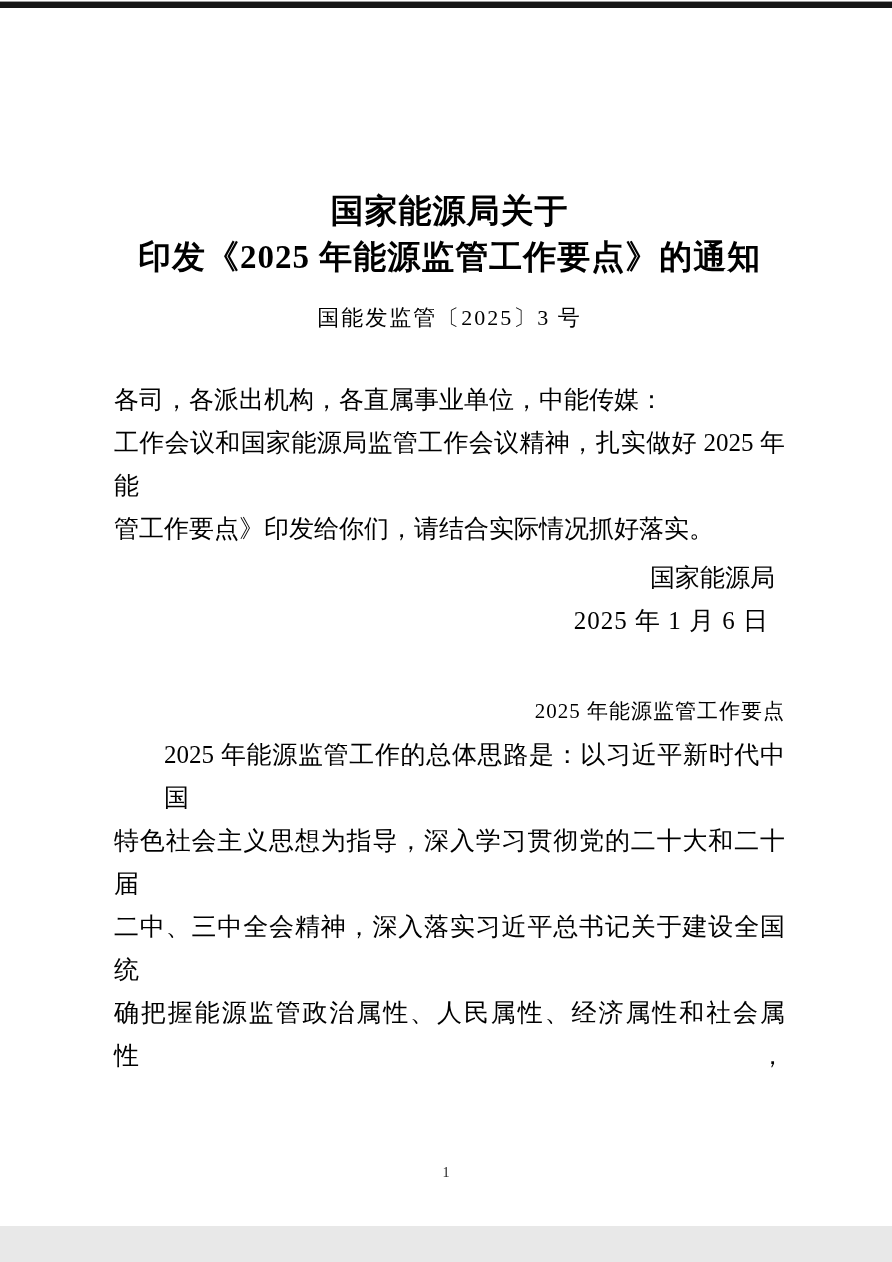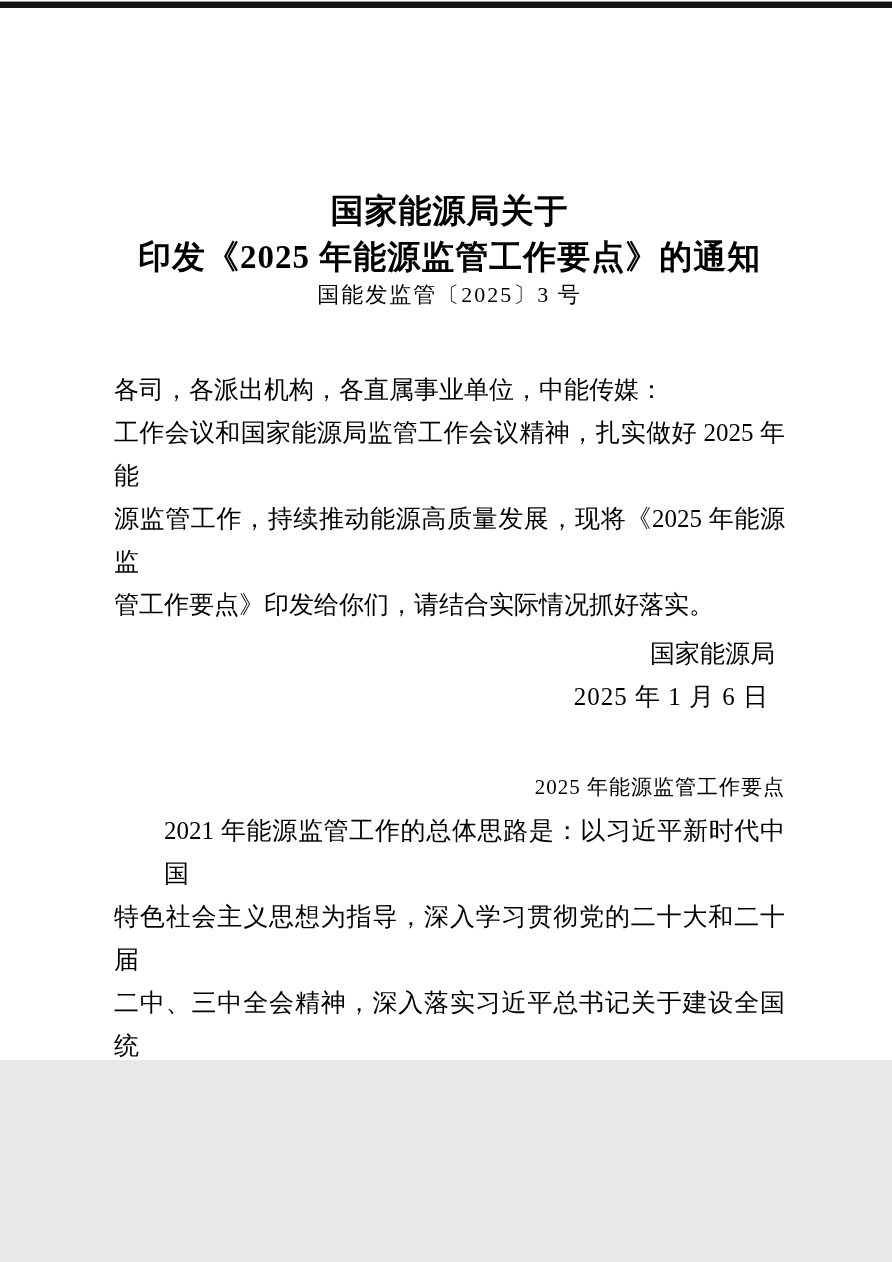--- a/index.html
+++ b/index.html
@@ -3,21 +3,21 @@
 <meta charset="utf-8">
 <style>
   html, body {
     margin: 0;
     padding: 0;
     background: #e8e8e8;
   }
   .page {
     position: relative;
     width: 892px;
-    height: 1060px;
+    height: 1226px;
     margin: 0 auto;
     background: #ffffff;
     overflow: hidden;
     font-family: "Liberation Serif", "DejaVu Serif", serif;
     color: #000000;
   }
   .scan-top-edge {
     position: absolute;
     top: 1px;
     left: 0;
@@ -35,29 +35,29 @@
   .title {
     margin: 0;
     font-size: 33px;
     font-weight: bold;
     line-height: 46px;
     text-align: center;
     letter-spacing: 1px;
   }
   .title-1 { margin-top: 188px; }
   .doc-number {
-    margin-top: 0;
+    margin-top: 23px;
     font-size: 22px;
     line-height: 30px;
     text-align: center;
     letter-spacing: 2px;
     font-weight: normal;
   }
   .salutation {
-    margin-top: 58px;
+    margin-top: 45px;
   }
   .body-line {
     font-size: 25px;
     line-height: 43px;
     text-align: justify;
     text-align-last: justify;
     text-justify: inter-character;
     white-space: normal;
   }
   .body-line.indent { padding-left: 50px; }
@@ -110,32 +110,31 @@
   <div class="content">
     <h1 class="title title-1">国家能源局关于</h1>
     <h1 class="title">印发《2025 年能源监管工作要点》的通知</h1>
 
     <div class="doc-number">国能发监管〔2025〕3 号</div>
 
     <div class="body-line no-stretch salutation">各司，各派出机构，各直属事业单位，中能传媒：</div>
 
     <div class="para">
         <div class="body-line">工作会议和国家能源局监管工作会议精神，扎实做好 2025 年能</div>
-        <div class="body-line">源监管工作，持续推动能源高质量发展，现将《2025 年能源监</div>
         <div class="body-line no-stretch">管工作要点》印发给你们，请结合实际情况抓好落实。</div>
       </div>
 
     <div class="signer">国家能源局</div>
 
     <div class="issue-date">2025 年 1 月 6 日</div>
 
     <h2 class="section-title">2025 年能源监管工作要点</h2>
 
     <div class="para">
-        <div class="body-line indent">2021 年能源监管工作的总体思路是：以习近平新时代中国</div>
+        <div class="body-line indent">2025 年能源监管工作的总体思路是：以习近平新时代中国</div>
         <div class="body-line">特色社会主义思想为指导，深入学习贯彻党的二十大和二十届</div>
         <div class="body-line">二中、三中全会精神，深入落实习近平总书记关于建设全国统</div>
         <div class="body-line">确把握能源监管政治属性、人民属性、经济属性和社会属性，</div>
       </div>
   </div>
 
   <div class="page-number">1</div>
 </div>
 
 </body></html>

